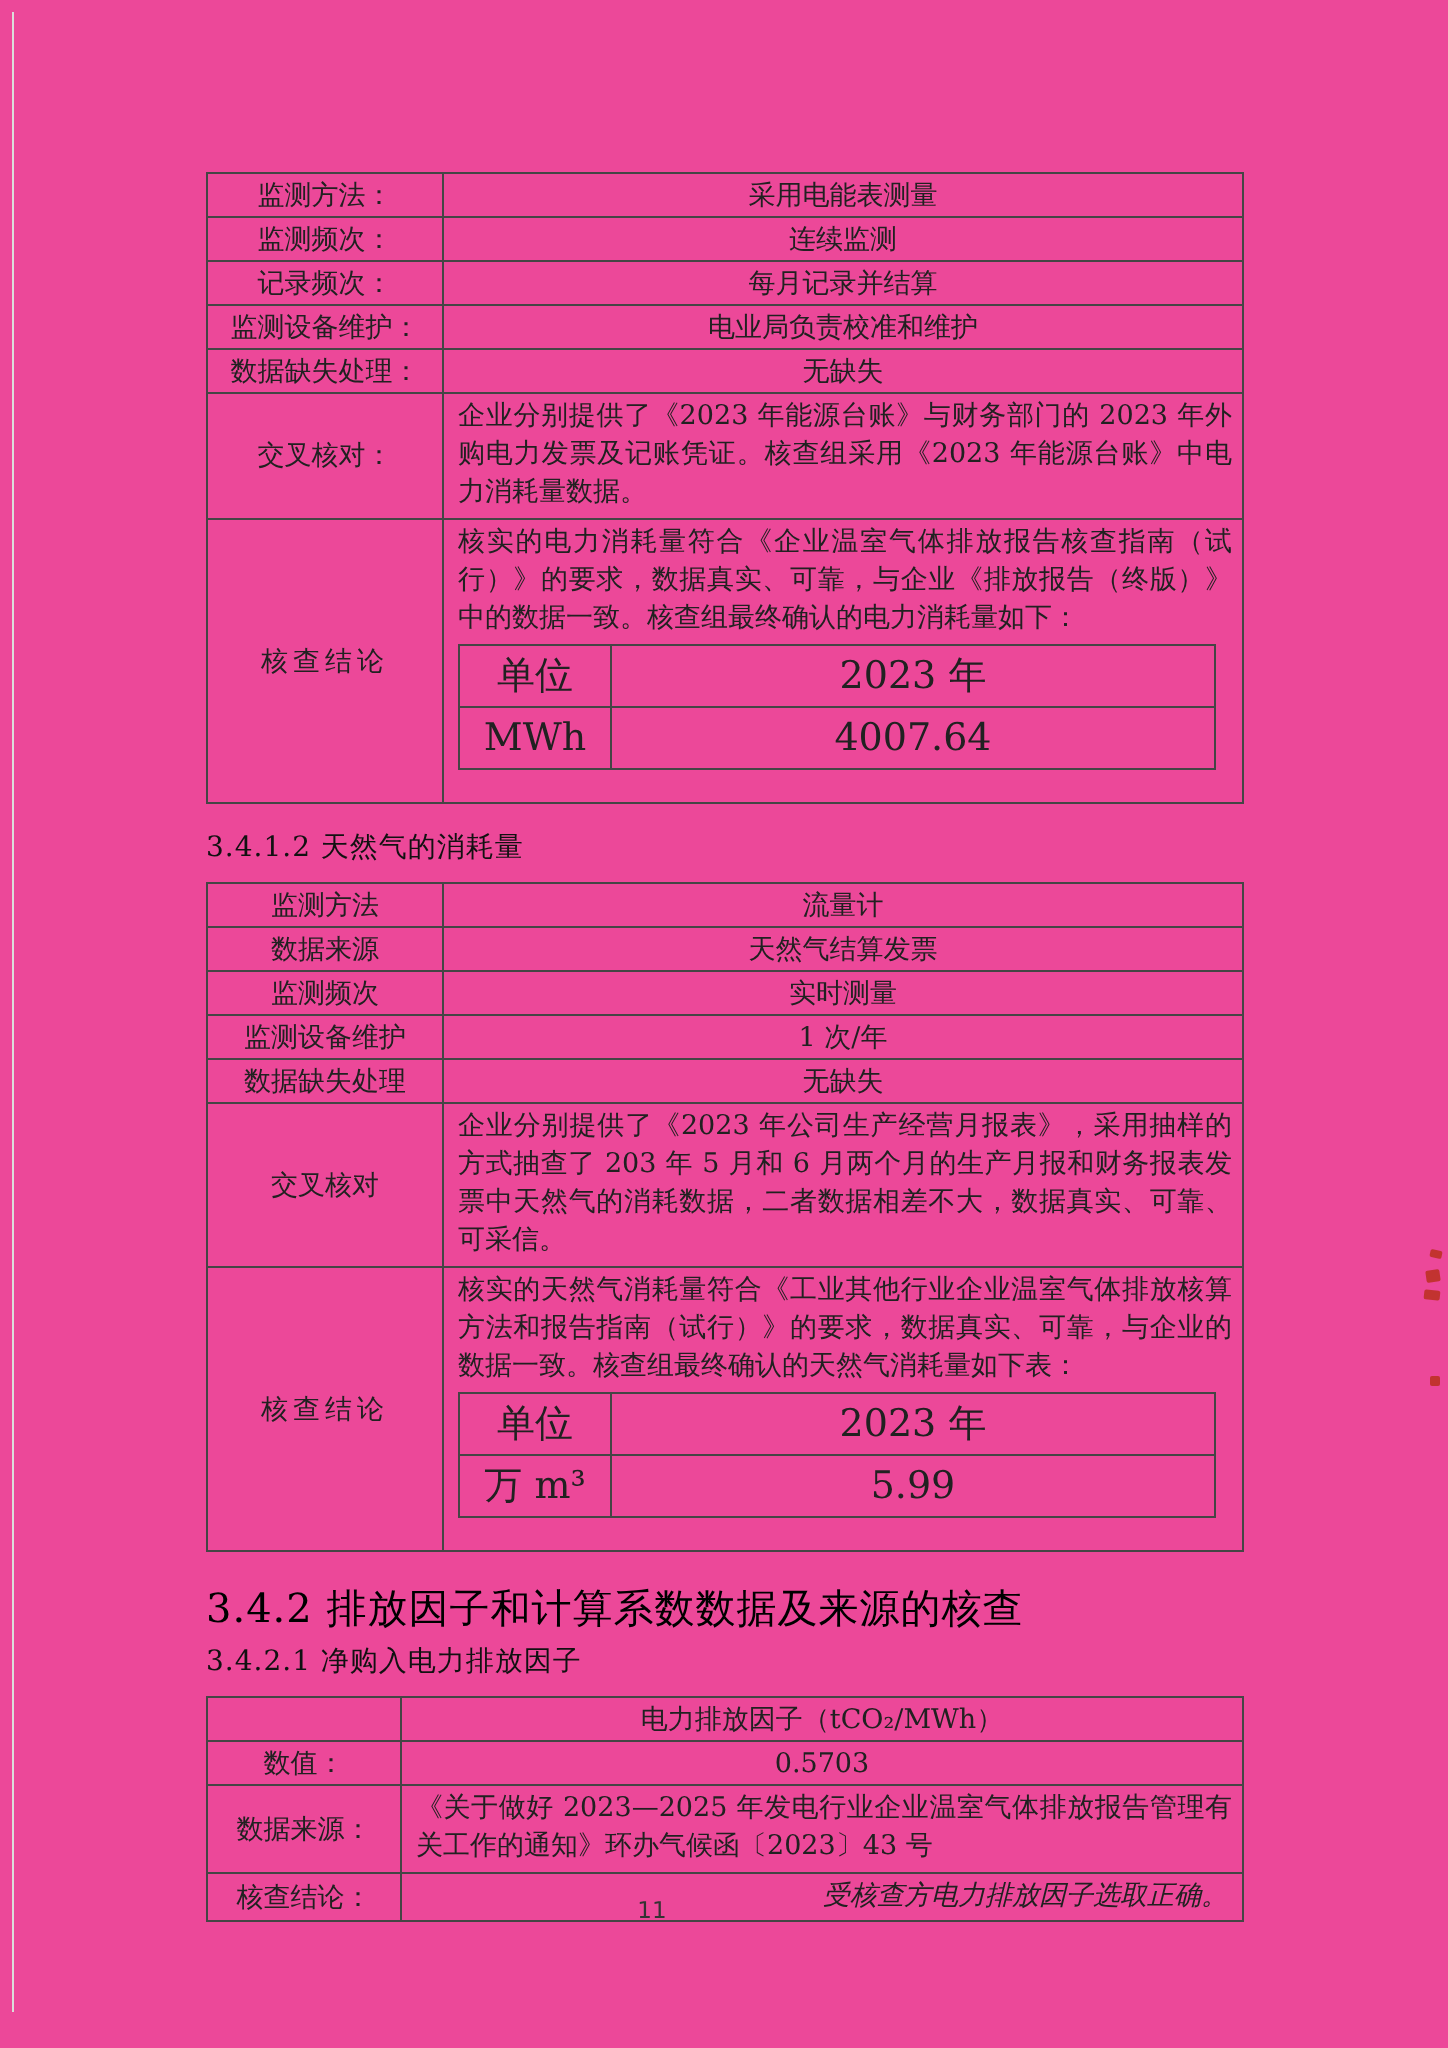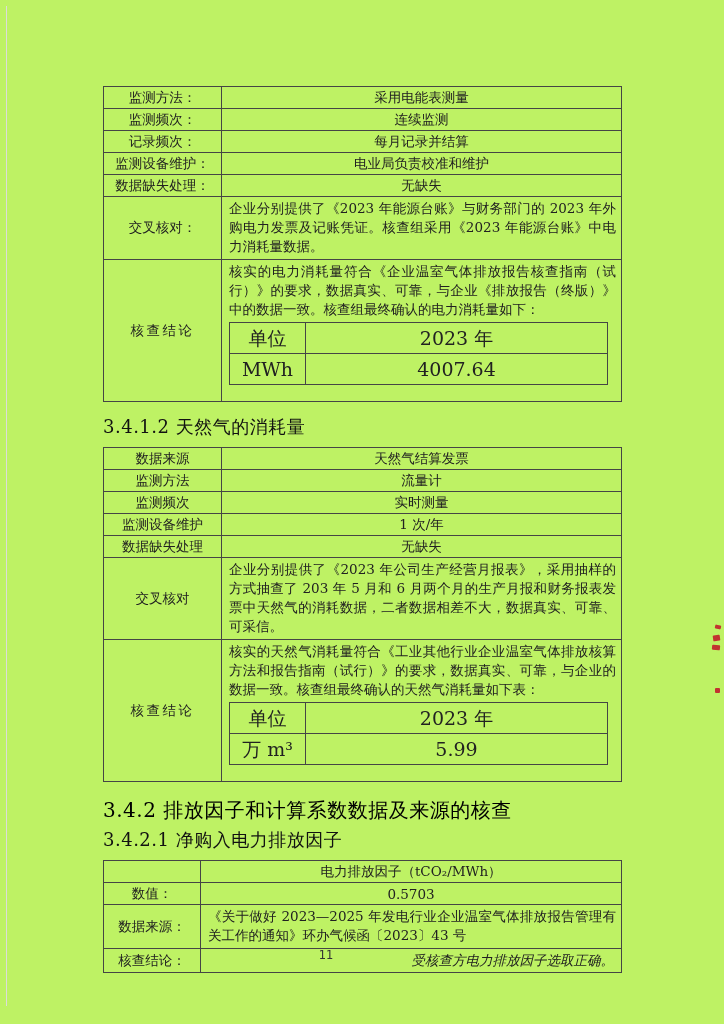--- a/index.html
+++ b/index.html
@@ -1,19 +1,19 @@
 <!DOCTYPE html>
 <html><head>
 <meta charset="utf-8">
 <style>
   html,body { margin:0; padding:0; background:#ffffff; }
   .page {
     position:relative;
     width:724px; height:1024px;
-    background:#bef264;
+    background:#ec4899;
     overflow:hidden;
     font-family:"DejaVu Serif","Liberation Serif",serif;
     color:#212121;
   }
   .scan-edge-left {
     position:absolute; left:6px; top:6px; width:1px; height:1000px;
     background:#dcdcda;
   }
   .content {
     position:absolute; left:103px; top:86px; width:519px;
@@ -42,21 +42,21 @@
     margin:3px 0 13px 0;
   }
   table.inner-table td {
     border:1.6px solid #454545;
     height:28px;
     text-align:center;
     font-size:19px;
   }
   col.c-inner { width:76px; }
   .h-sub {
-    font-size:18px; font-weight:normal; color:#111;
+    font-size:14px; font-weight:normal; color:#111;
     margin:13px 0 8px 0; letter-spacing:0.5px;
   }
   .h-bold {
     font-size:20px; font-weight:normal; color:#000;
     margin:15px 0 0 0; letter-spacing:0.5px;
   }
   .h-sub2 { margin:4px 0 8px 0; }
   .page-number {
     position:absolute; top:948px; left:0; width:652px;
     text-align:center; font-size:11.5px;
@@ -134,26 +134,26 @@
 
     <h3 class="h-sub">3.4.1.2 天然气的消耗量</h3>
 
     <table class="doc-table">
       <colgroup>
           <col class="c-label">
           <col>
         </colgroup>
       <tbody>
         <tr class="single">
+          <td class="lbl">监测方法</td>
+          <td class="val">流量计</td>
+        </tr>
+        <tr class="single">
           <td class="lbl">数据来源</td>
           <td class="val">天然气结算发票</td>
-        </tr>
-        <tr class="single">
-          <td class="lbl">监测方法</td>
-          <td class="val">流量计</td>
         </tr>
         <tr class="single">
           <td class="lbl">监测频次</td>
           <td class="val">实时测量</td>
         </tr>
         <tr class="single">
           <td class="lbl">监测设备维护</td>
           <td class="val">1 次/年</td>
         </tr>
         <tr class="single">

